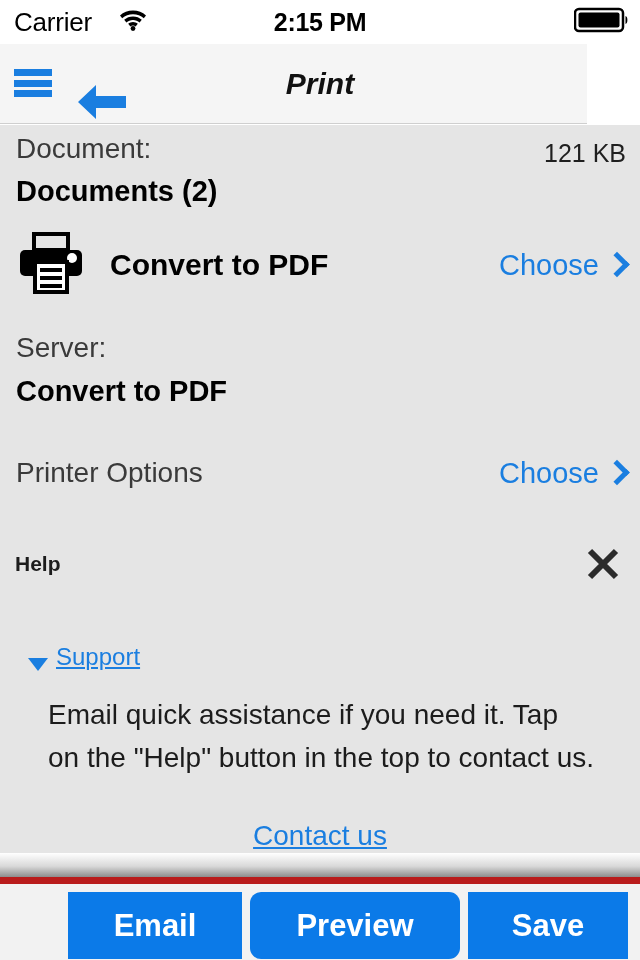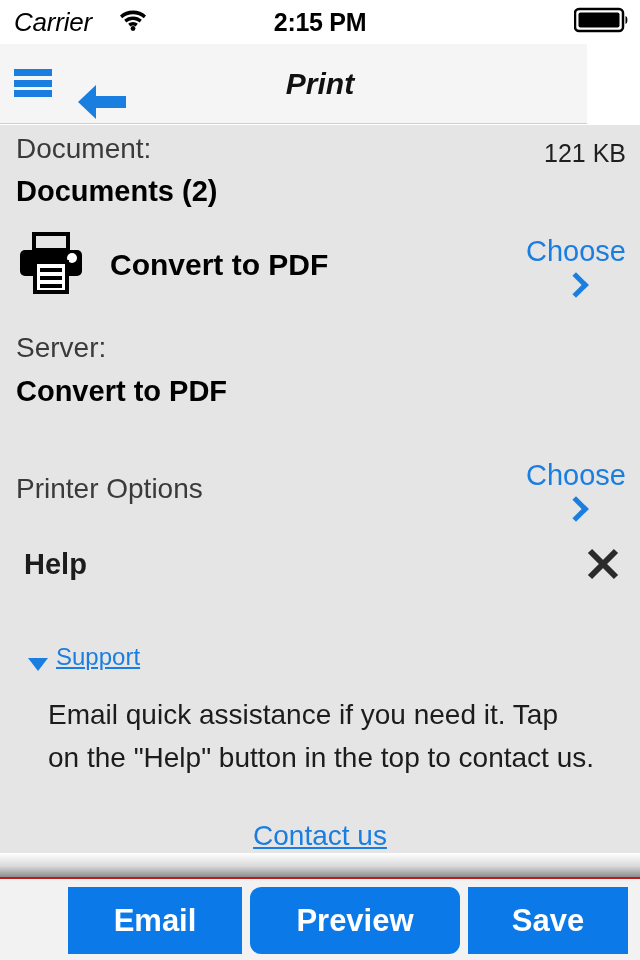--- a/index.html
+++ b/index.html
@@ -33,21 +33,20 @@
     align-items: center;
   }
   .sb-left {
     position: absolute;
     left: 14px;
     top: 0;
     height: 44px;
     display: flex;
     align-items: center;
     gap: 26px;
-    font-style: italic;
   }
   .sb-carrier {
     font-size: 26px;
     color: #000000;
     letter-spacing: -0.2px;
   }
   .sb-center {
     position: absolute;
     left: 0;
     top: 0;
@@ -153,21 +152,20 @@
     color: #1f1f1f;
   }
   .choose-link {
     font-size: 29px;
     color: #1a7ee0;
     display: inline-flex;
     align-items: center;
     gap: 9px;
     cursor: pointer;
     white-space: nowrap;
-    flex-direction: column;
   }
   .chevron {
     display: inline-block;
     width: 13px;
     height: 13px;
     border-top: 5px solid #1a7ee0;
     border-right: 5px solid #1a7ee0;
     transform: rotate(45deg);
     position: relative;
     top: -1px;
@@ -206,21 +204,21 @@
     top: 50%;
     transform: translateY(-50%);
   }
 
   
   #server-label { left: 16px; top: 207px; position: absolute; }
   #server-name  { left: 16px; top: 250px; position: absolute; }
 
   
   #options-row {
-    top: 336px;
+    top: 320px;
     height: 56px;
   }
   #options-label {
     position: absolute;
     left: 16px;
     top: 50%;
     transform: translateY(-50%);
   }
   #options-choose {
     position: absolute;
@@ -229,24 +227,24 @@
     transform: translateY(-50%);
   }
 
   
   #help-row {
     top: 410px;
     height: 58px;
   }
   #help-title {
     position: absolute;
-    left: 24px;
-    top: 50%;
-    transform: translateY(-50%);
-    font-size: 29px;
+    left: 15px;
+    top: 50%;
+    transform: translateY(-50%);
+    font-size: 21px;
     font-weight: bold;
     color: #1c1c1c;
   }
   #help-close {
     position: absolute;
     right: 20px;
     top: 50%;
     transform: translateY(-50%);
     width: 34px;
     height: 34px;
@@ -309,21 +307,21 @@
     height: 24px;
     background: linear-gradient(to bottom, #ffffff 0%, #d9d9d9 55%, #8d8d8d 100%);
   }
   #toolbar {
     position: absolute;
     left: 0;
     top: 877px;
     width: 640px;
     height: 83px;
     background: #f2f2f2;
-    border-top: 2px solid #b91c1c;
+    border-top: 7px solid #b91c1c;
     box-sizing: border-box;
   }
   .toolbar-btn {
     position: absolute;
     top: 8px;
     height: 67px;
     background: #0b7ae8;
     color: #ffffff;
     font-size: 31px;
     font-weight: bold;

